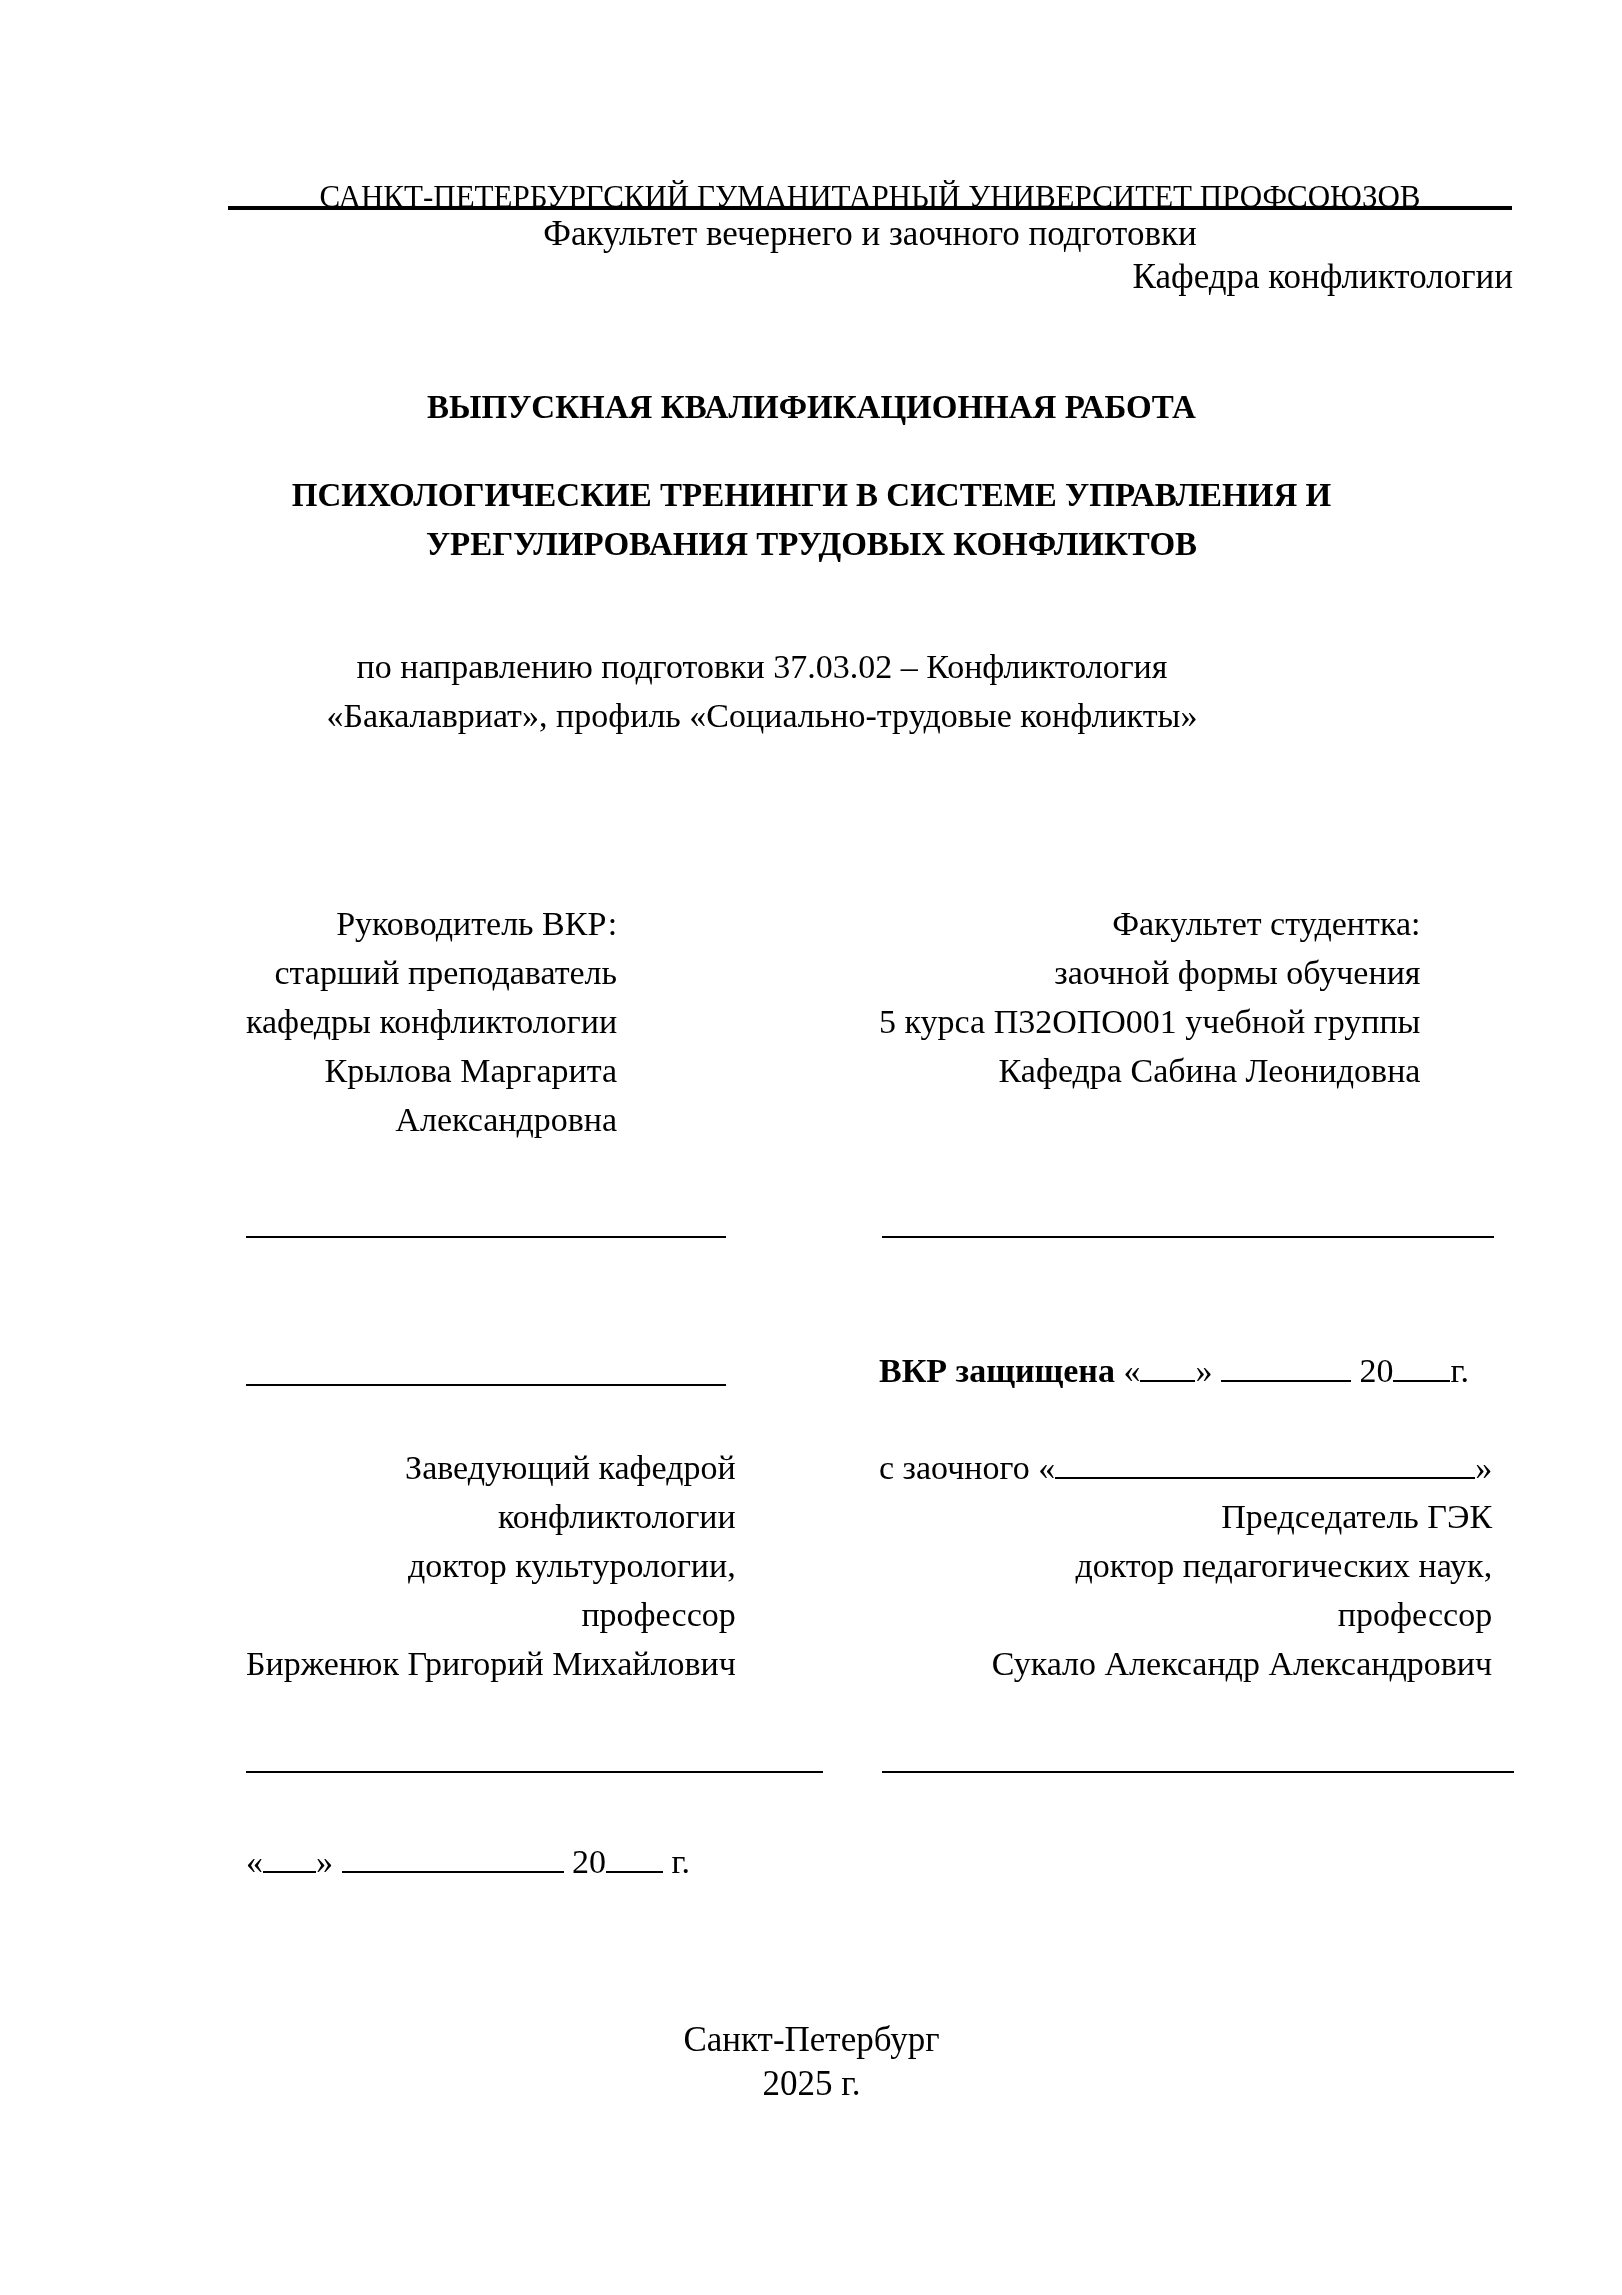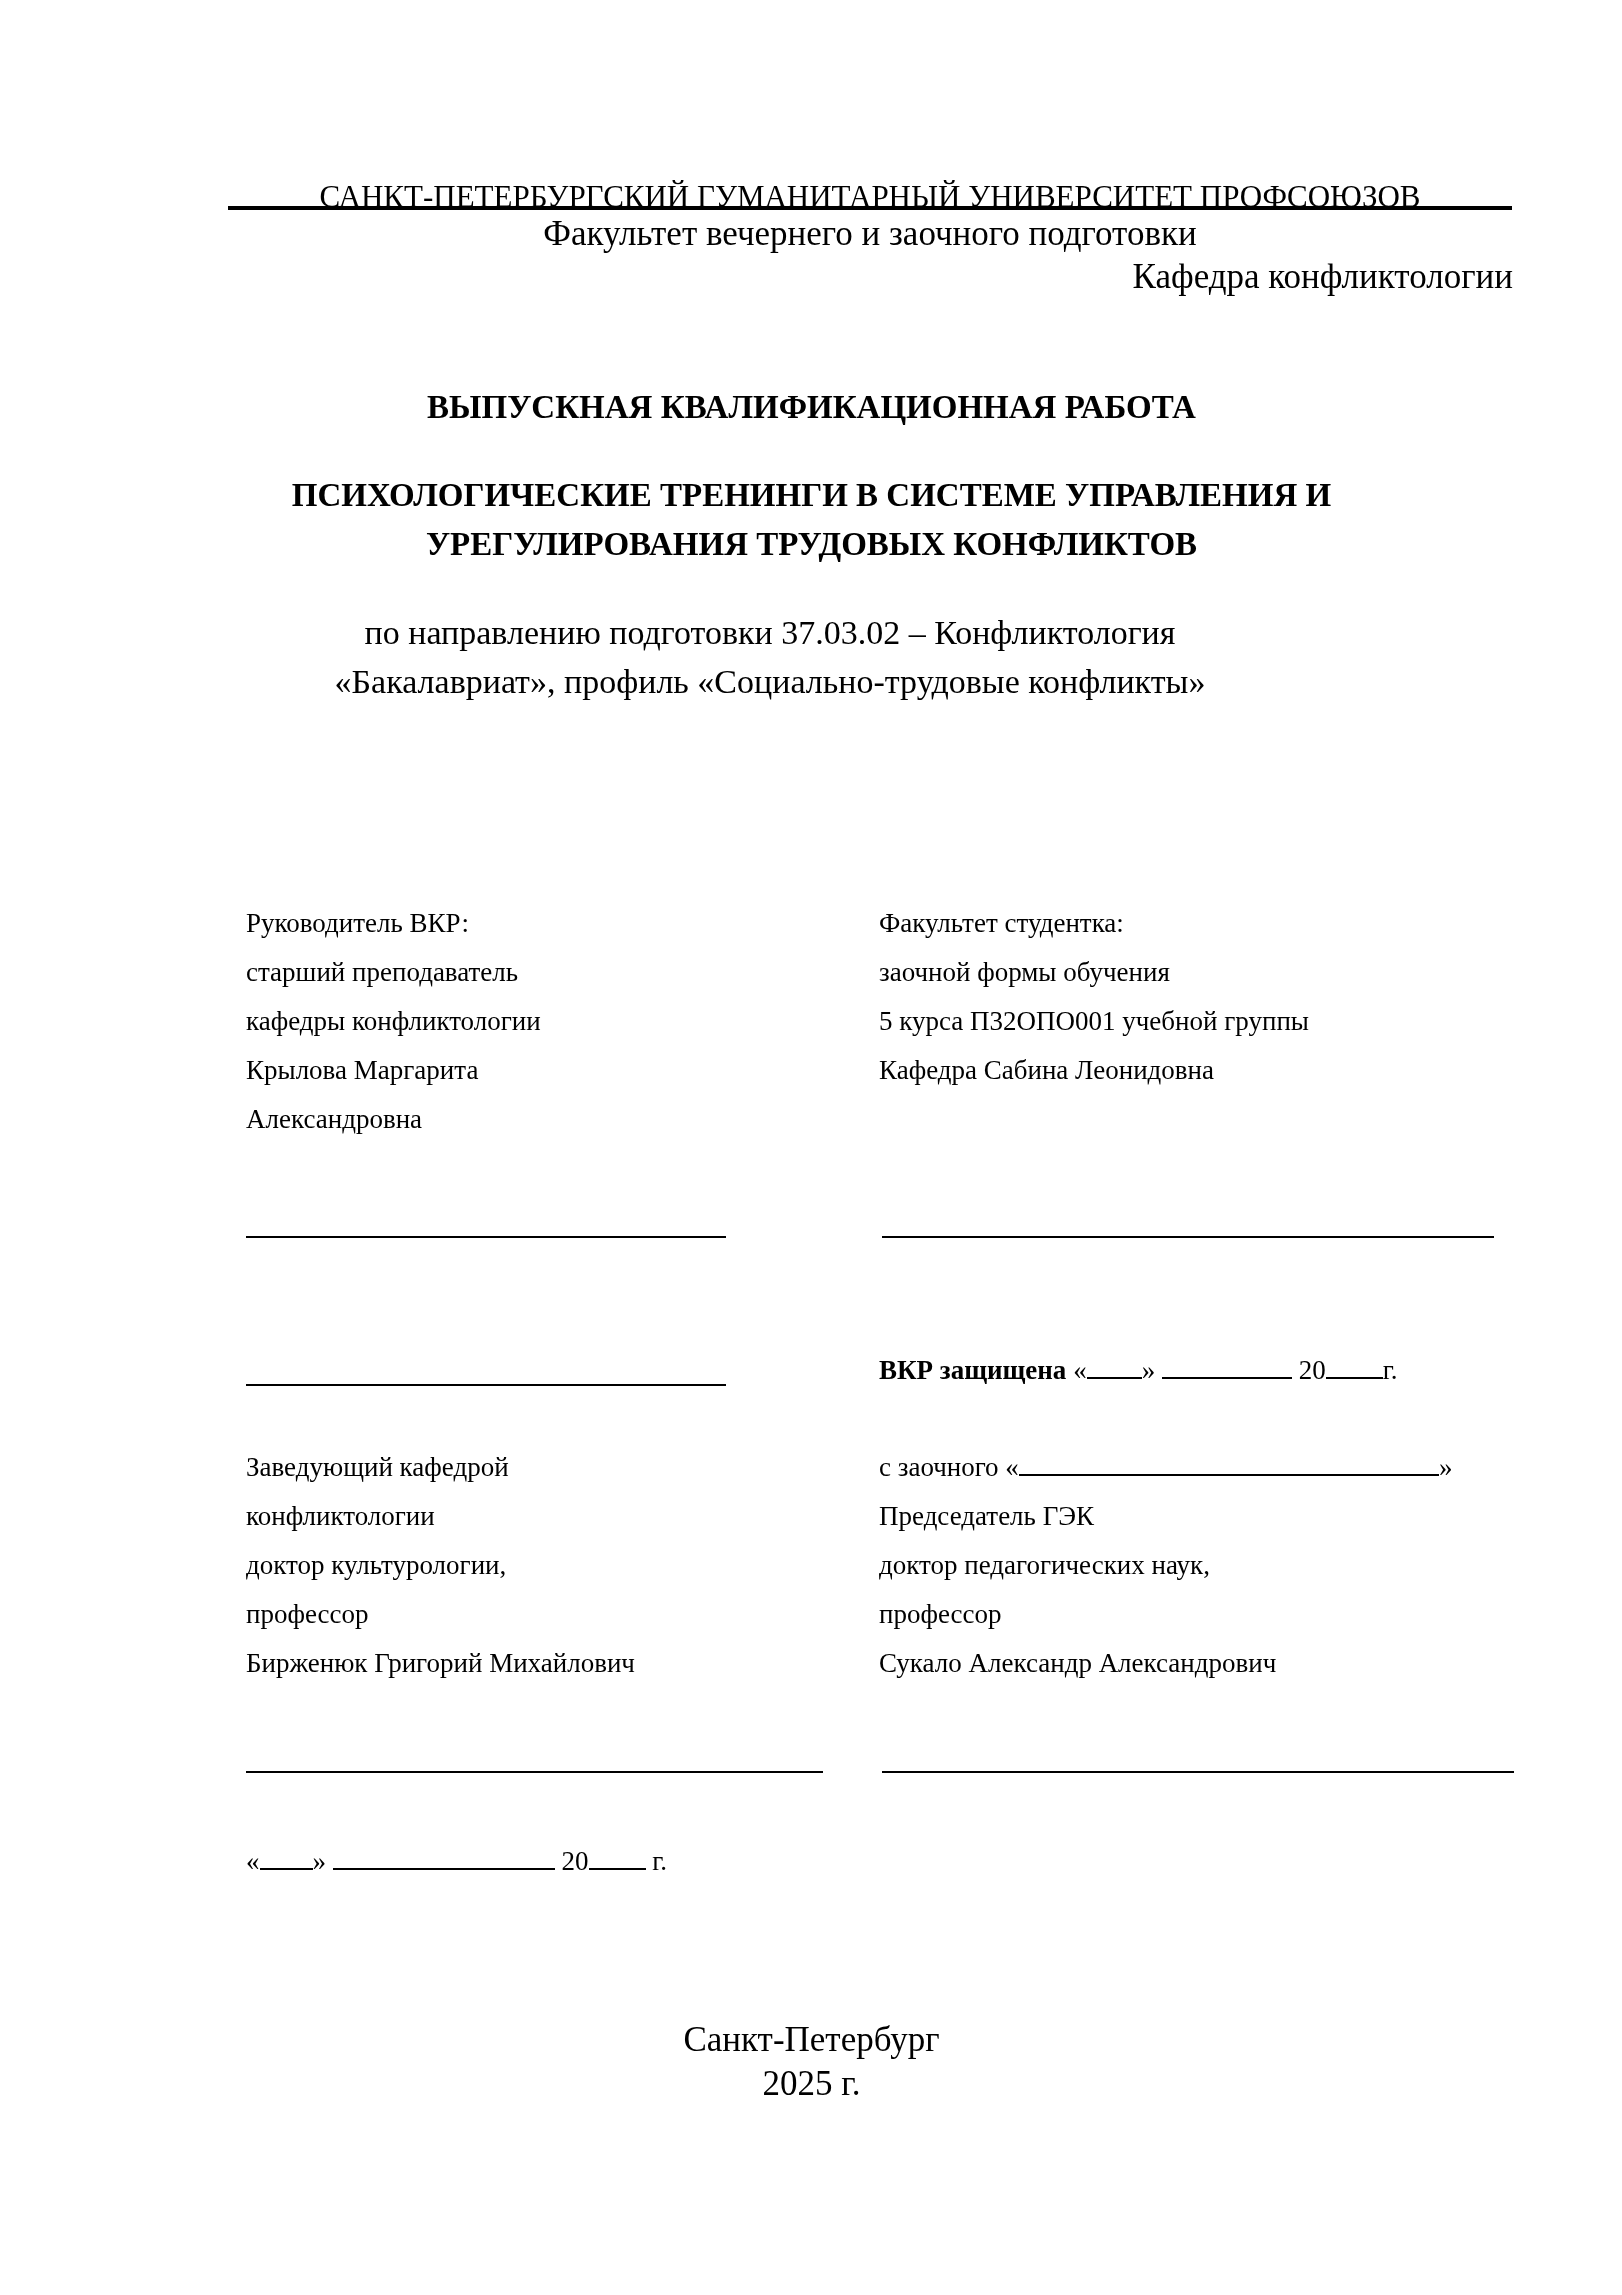--- a/index.html
+++ b/index.html
@@ -26,25 +26,25 @@
     }
     .vkr-title {
       left: 0; width: 1623px; top: 385px; text-align: center;
       font-weight: bold; font-size: 33px; line-height: 44px;
     }
     .topic {
       left: 0; width: 1623px; top: 471px; text-align: center;
       font-weight: bold; font-size: 33px; line-height: 49px;
     }
     .direction {
-      left: 0; width: 1524px; top: 608px; text-align: center;
-      font-size: 34px; line-height: 49px; padding-left: 8px;
+      left: 0; width: 1524px; top: 642px; text-align: center;
+      font-size: 34px; line-height: 49px;
     }
     .col {
-      font-size: 27px; line-height: 49px;
+      font-size: 34px; line-height: 49px; text-align: right;
     }
     .col-left { left: 246px; }
     .col-right { left: 879px; }
     .line { position: absolute; height: 2.4px; background: #000; }
     .bold { font-weight: bold; }
     .blank { display: inline-block; border-bottom: 2.4px solid #000; height: 0.9em; vertical-align: baseline; }
     .city {
       left: 0; width: 1623px; top: 2018px; text-align: center;
       font-size: 35px; line-height: 44px;
     }

